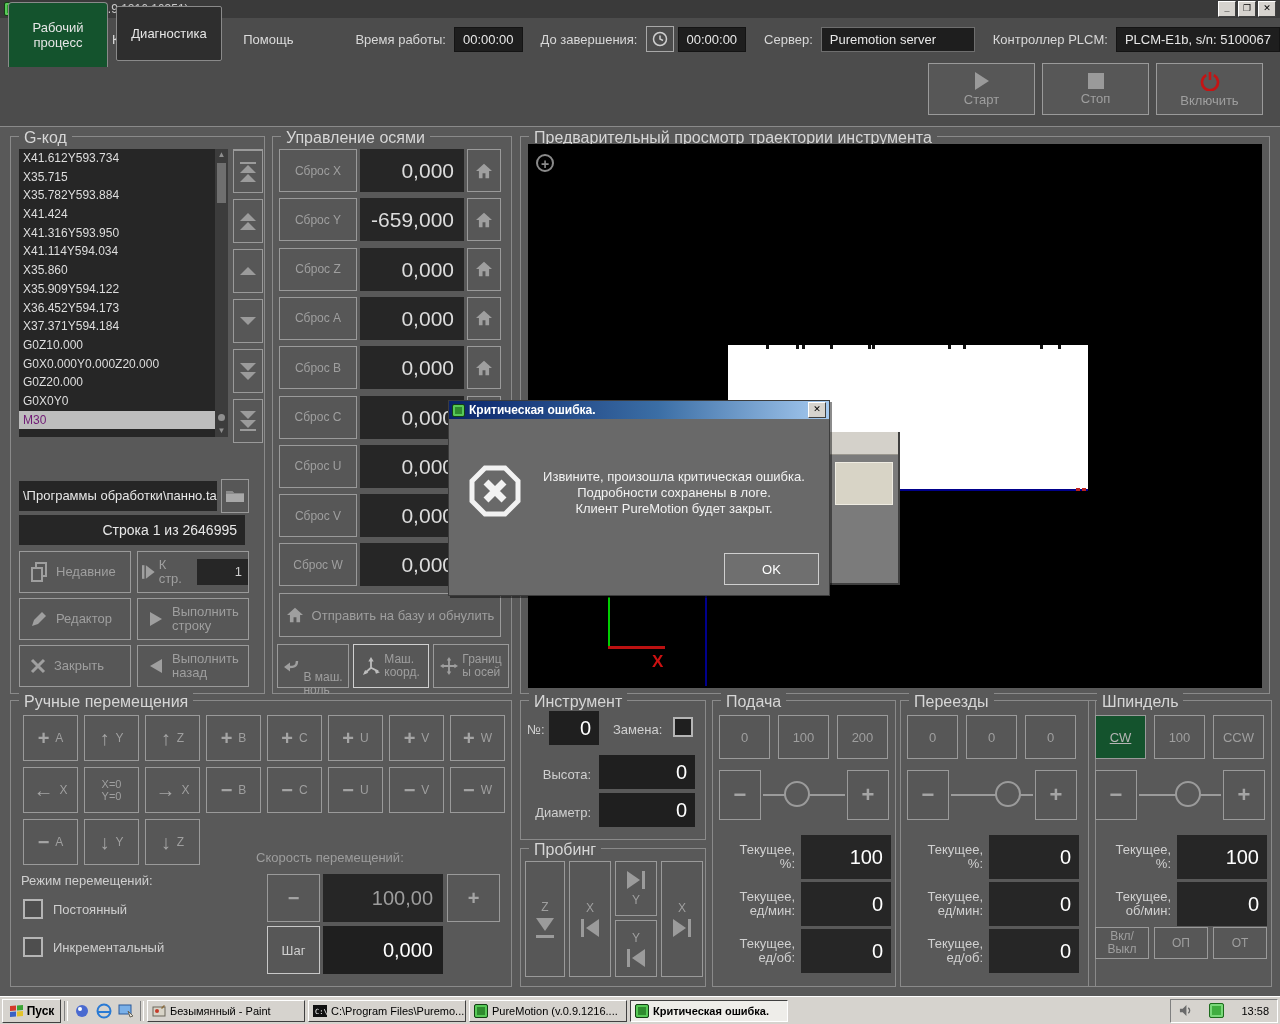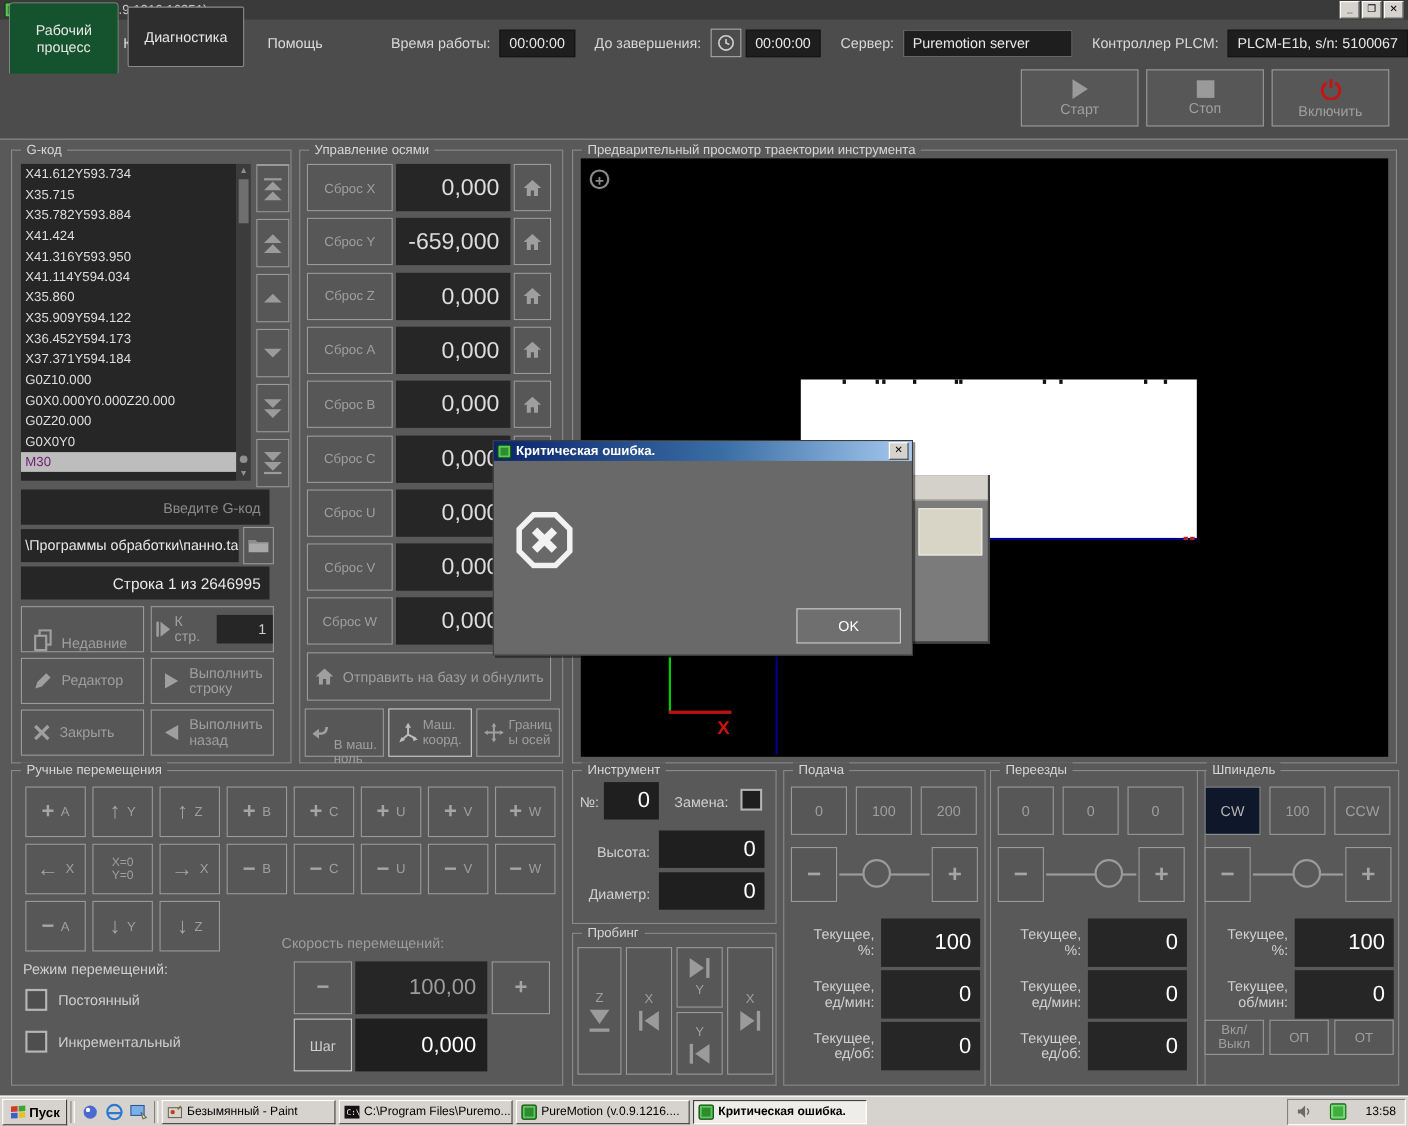--- a/index.html
+++ b/index.html
@@ -31,21 +31,21 @@
   #tab-diag{left:116px;top:6px;width:106px;height:55px;background:#2e2e2e;border:1px solid #8a8a8a;border-radius:2px;}
   #content-border{position:absolute;left:0;top:126px;width:1280px;height:868px;background:#595959;border-top:1px solid #8a8a8a;}
   
   .bigbtn{position:absolute;top:63px;width:107px;height:52px;background:#575757;border:1px solid #9a9a9a;
     box-sizing:border-box;display:flex;flex-direction:column;align-items:center;justify-content:center;
     color:#9f9f9f;font-size:13px;gap:2px;}
   .tri-play{width:0;height:0;border-top:9px solid transparent;border-bottom:9px solid transparent;border-left:14px solid #9a9a9a;}
   .sq-stop{width:16px;height:16px;background:#9a9a9a;}
   
   .group{position:absolute;border:1px solid #8a8a8a;box-sizing:border-box;}
-  .group-label{position:absolute;top:-8px;left:8px;background:#595959;padding:0 5px;font-size:12px;color:#d6d6d6;white-space:nowrap;}
+  .group-label{position:absolute;top:-8px;left:8px;background:#595959;padding:0 5px;font-size:16px;color:#d6d6d6;white-space:nowrap;}
   
   #gcode-list{position:absolute;left:8px;top:12px;width:196px;height:288px;background:#262626;color:#dedede;
     font-size:12px;overflow:hidden;}
   .gline{height:18.7px;line-height:18.7px;padding-left:4px;white-space:nowrap;}
   .gline.sel{background:#bdbdbd;color:#701a75;}
   #gscroll{position:absolute;left:204px;top:12px;width:13px;height:288px;background:#3c3c3c;}
   #gscroll .sb-arrow{position:absolute;left:0;width:13px;height:12px;color:#8f8f8f;font-size:8px;text-align:center;line-height:12px;}
   #gscroll .thumb{position:absolute;left:2px;top:14px;width:9px;height:40px;background:#6f6f6f;}
   #gscroll .dot{position:absolute;left:3px;bottom:16px;width:7px;height:7px;border-radius:50%;background:#8f8f8f;}
   .navcol{position:absolute;left:222px;top:12px;width:30px;}
@@ -109,21 +109,21 @@
     flex-direction:column;align-items:center;justify-content:center;gap:4px;color:#9f9f9f;font-size:12px;}
   .pbar{width:3px;height:18px;background:#9b9b9b;}
   .pbarh{width:18px;height:3px;background:#9b9b9b;}
   .ptl{width:0;height:0;border-top:9px solid transparent;border-bottom:9px solid transparent;border-right:13px solid #9b9b9b;}
   .ptr{width:0;height:0;border-top:9px solid transparent;border-bottom:9px solid transparent;border-left:13px solid #9b9b9b;}
   .ptd{width:0;height:0;border-left:9px solid transparent;border-right:9px solid transparent;border-top:13px solid #9b9b9b;}
   .prow{display:flex;align-items:center;gap:2px;}
   
   .presetbtn{position:absolute;top:14px;width:51px;height:44px;background:#575757;border:1px solid #9a9a9a;
     box-sizing:border-box;color:#9f9f9f;font-size:13px;display:flex;align-items:center;justify-content:center;}
-  .presetbtn.pressed{background:#0f172a;color:#b5b5b5;}
+  .presetbtn.pressed{background:#14532d;color:#b5b5b5;text-decoration:underline;}
   .slider{position:absolute;left:6px;top:68px;width:170px;height:52px;display:flex;align-items:center;}
   .slbtn{width:42px;height:50px;background:#575757;border:1px solid #9a9a9a;box-sizing:border-box;color:#a5a5a5;
     font-size:22px;font-weight:bold;display:flex;align-items:center;justify-content:center;flex:none;}
   .sltrack{flex:1;height:2px;background:#9b9b9b;position:relative;margin:0 2px;}
   .slknob{position:absolute;top:-13px;width:26px;height:26px;border:2px solid #9b9b9b;border-radius:50%;background:#595959;box-sizing:border-box;}
   .pfield-row{position:absolute;left:4px;width:176px;height:46px;}
   .pfield-row .tlabel{position:absolute;left:0;top:8px;width:78px;line-height:14px;}
   .pfield-row .tval{position:absolute;left:84px;top:0;width:90px;height:44px;line-height:44px;background:#262626;}
   .spindbtn{position:absolute;top:226px;width:54px;height:32px;background:#575757;border:1px solid #9a9a9a;
     box-sizing:border-box;color:#9f9f9f;font-size:12px;display:flex;align-items:center;justify-content:center;
@@ -266,31 +266,30 @@
     <div class="navbtn" style="top:200px;">
       <div class="tri-d"></div>
         <div class="tri-d"></div>
       </div>
     <div class="navbtn" style="top:250px;">
       <div class="tri-d"></div>
         <div class="tri-d"></div>
         <div class="navline"></div>
       </div>
   </div>
-  <input id="gcode-input" placeholder="Введите G-код" style="">
   <div id="gpath" class="darkfield">\Программы обработки\панно.tap</div>
   <div id="gfolder">
     <svg width="20" height="16" viewBox="0 0 20 16">
       <path d="M1 3 h6 l2 2 h10 v9 h-18 z" fill="#a8a8a8"></path>
       <path d="M1 6 h18 v-1 h-10 l-2-2 h-6 z" fill="#8c8c8c"></path>
     </svg>
   </div>
   <div id="gline-info" class="darkfield">Строка 1 из 2646995</div>
 
-  <div class="gbtn" style="left:8px;top:414px;width:112px;height:42px;align-items:flex-end;">
+  <div class="gbtn" style="left:8px;top:414px;width:112px;height:42px;">
     <svg width="18" height="20" viewBox="0 0 18 20">
       <rect x="6" y="1" width="10" height="13" fill="none" stroke="#9f9f9f" stroke-width="2"></rect>
       <rect x="2" y="6" width="10" height="13" fill="#575757" stroke="#9f9f9f" stroke-width="2"></rect>
     </svg>
     <span class="lbl">Недавние</span>
   </div>
   <div class="gbtn" style="left:126px;top:414px;width:112px;height:42px;padding-left:4px;gap:3px;">
     <svg width="14" height="16" viewBox="0 0 14 16">
       <rect x="0" y="1" width="2.5" height="14" fill="#9f9f9f"></rect>
       <path d="M4 1 L13 8 L4 15 Z" fill="#9f9f9f"></path>
@@ -713,20 +712,25 @@
   <div id="dlg-title">
     <div class="appicon" style="width:11px;height:11px;"></div>
     <span class="txt">Критическая ошибка.</span>
     <div id="dlg-close">✕</div>
   </div>
   <div id="dlg-body">
     <svg width="52" height="52" viewBox="0 0 52 52" style="position:absolute;left:20px;top:46px;">
       <polygon points="16,3 36,3 49,16 49,36 36,49 16,49 3,36 3,16" fill="none" stroke="#f2f2f2" stroke-width="5"></polygon>
       <path d="M17 17 L35 35 M35 17 L17 35" stroke="#f2f2f2" stroke-width="7"></path>
     </svg>
+    <div id="dlg-text">
+      <div>Извините, произошла критическая ошибка.</div>
+      <div>Подробности сохранены в логе.</div>
+      <div>Клиент PureMotion будет закрыт.</div>
+    </div>
     <div id="dlg-ok">OK</div>
   </div>
 </div>
 
 <div id="taskbar">
   <div id="startbtn">
     <svg width="15" height="14" viewBox="0 0 15 14">
       <rect x="1" y="2" width="6" height="5" fill="#d43a2a" transform="skewY(-4)"></rect>
       <rect x="8" y="2" width="6" height="5" fill="#3aa435" transform="skewY(-4)"></rect>
       <rect x="1" y="8" width="6" height="5" fill="#3a62c4" transform="skewY(-4)"></rect>

